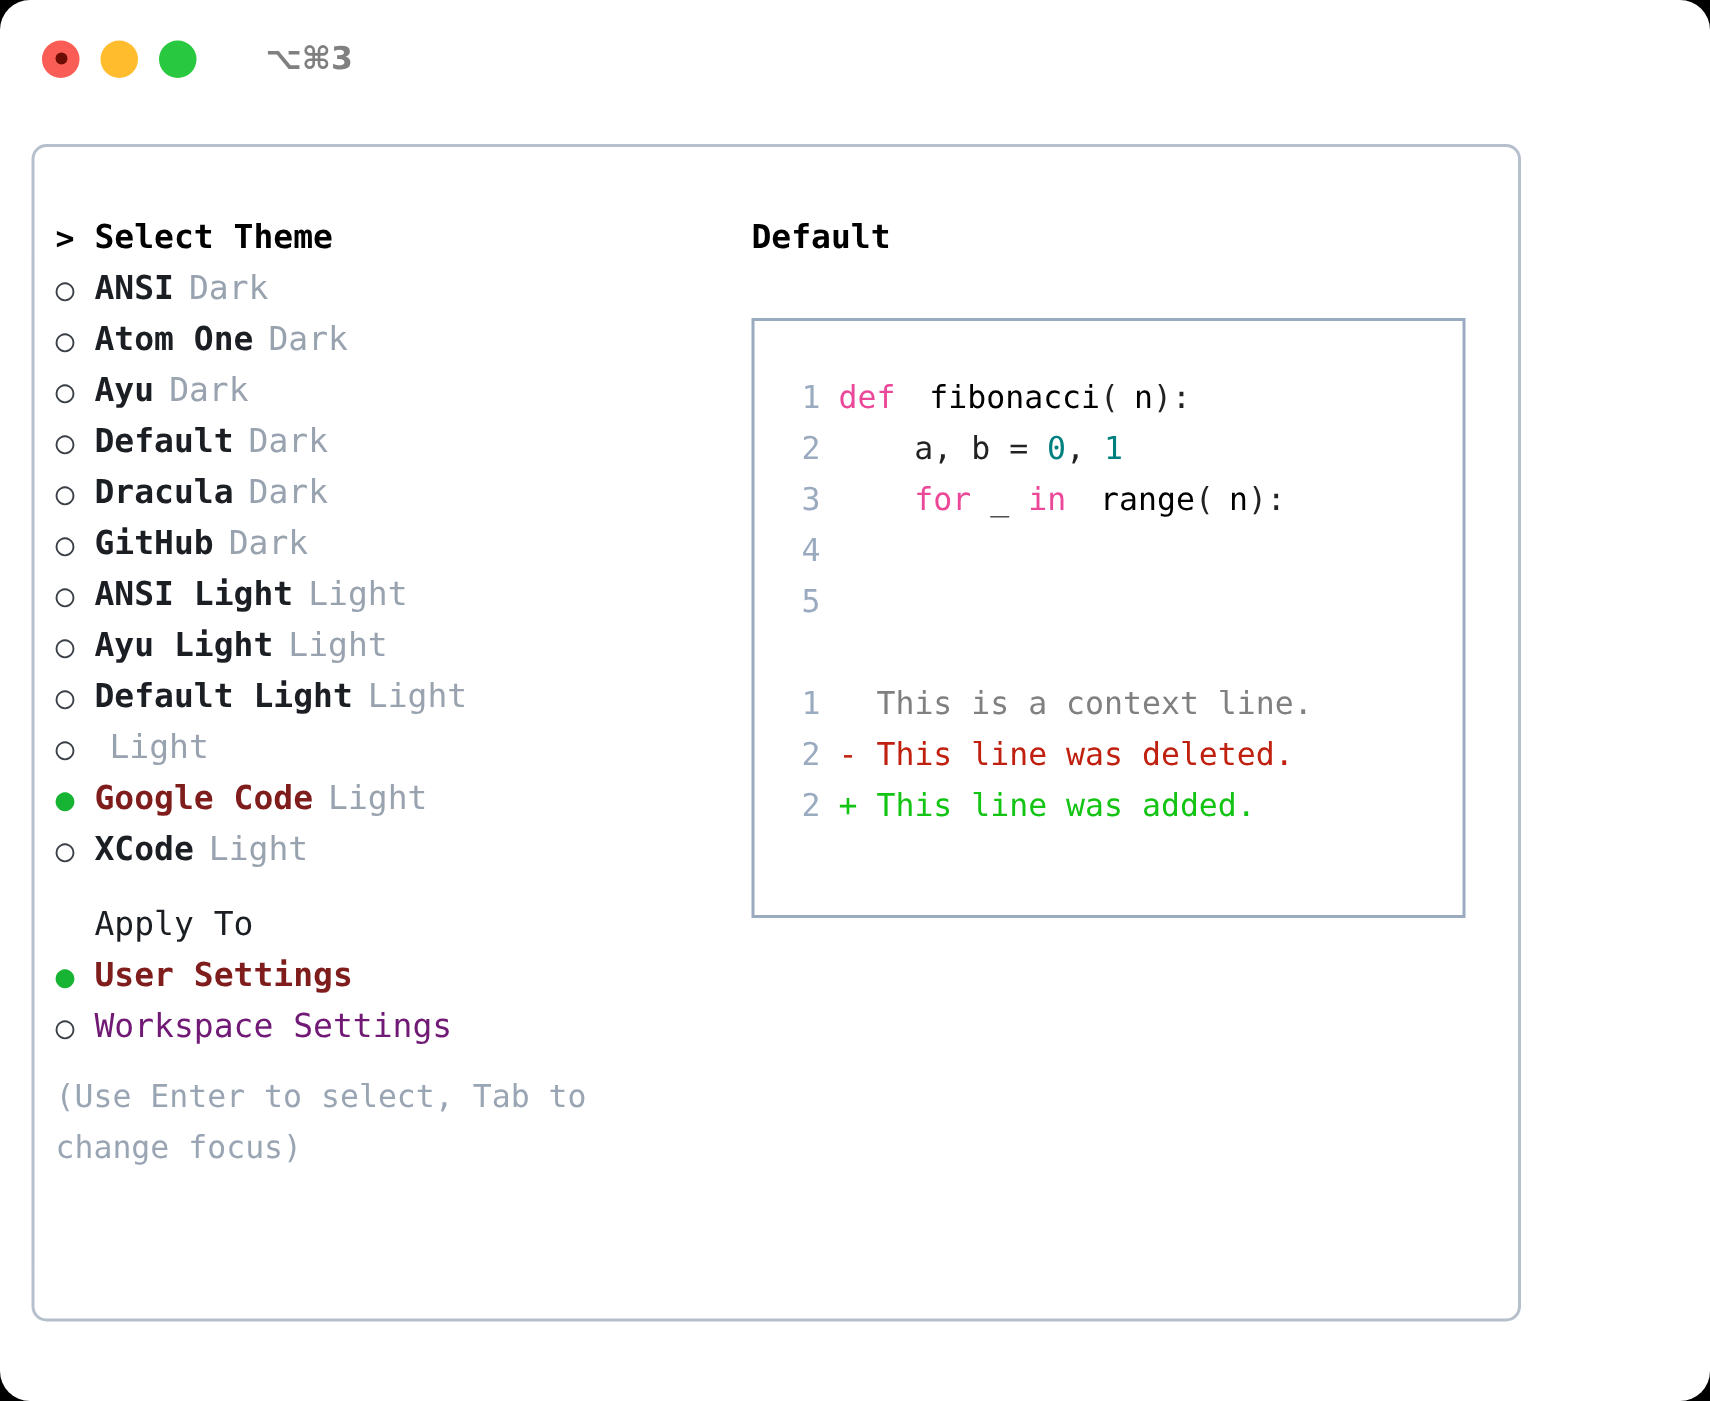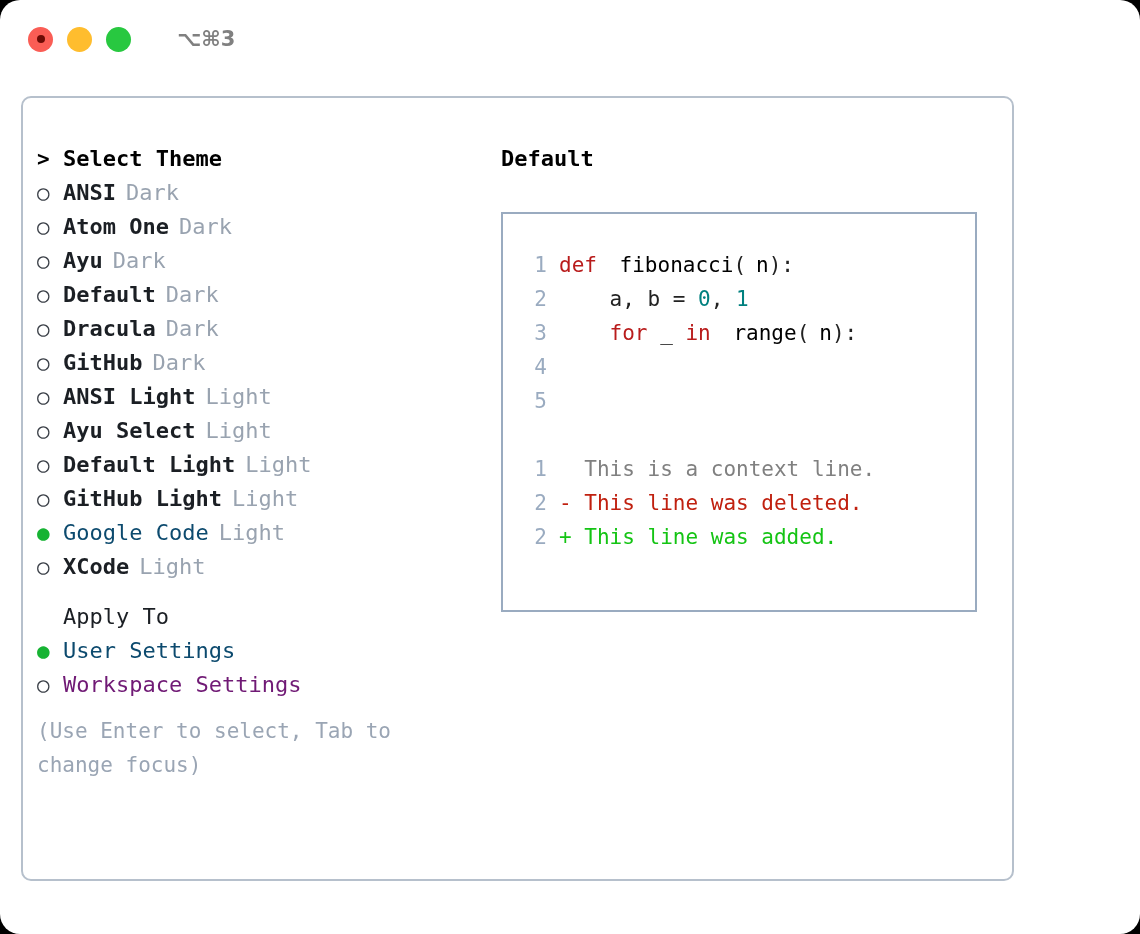--- a/index.html
+++ b/index.html
@@ -97,21 +97,21 @@
     width: 26px;
     flex: 0 0 26px;
     color: #3b4048;
     font-size: 21px;
   }
   .marker.sel { color: #17b333; }
   .label {
     color: #1b1f24;
     font-weight: bold;
   }
-  .label.selected { color: #0c4a6e; font-weight: normal; text-align: center; }
+  .label.selected { color: #7f1d1d; font-weight: bold; text-align: center; }
   .label.plain { font-weight: normal; color: #701a75; }
   .cat {
     color: #99a3b0;
     font-weight: normal;
     margin-left: 10px;
   }
   #header-row .marker { font-weight: bold; color: #000; }
   #header-row .label { color: #000; font-weight: bold; }
 
   .spacer-sm { height: 16px; }
@@ -166,21 +166,21 @@
   }
   .ln {
     display: inline-block;
     width: 26px;
     flex: 0 0 26px;
     text-align: right;
     color: #9aabc0;
     margin-right: 12px;
   }
   .code { color: #222222; }
-  .kw   { color: #b91c1c; }
+  .kw   { color: #ec4899; }
   .fn   { color: #000000; margin-left: 10px; }
   .var  { color: #222222; }
   .num  { color: #00807f; }
   .punc { color: #222222; }
 
   .blank-line { height: 34px; }
   .diff-ctx  { color: #808080; }
   .diff-del  { color: #c0200f; }
   .diff-add  { color: #14c414; }
 </style>
@@ -210,23 +210,23 @@
       </div>
 
       <div id="theme-rows">
           <div class="row"><span class="marker">○</span><span class="label">ANSI</span><span class="cat">Dark</span></div>
           <div class="row"><span class="marker">○</span><span class="label">Atom One</span><span class="cat">Dark</span></div>
           <div class="row"><span class="marker">○</span><span class="label">Ayu</span><span class="cat">Dark</span></div>
           <div class="row"><span class="marker">○</span><span class="label">Default</span><span class="cat">Dark</span></div>
           <div class="row"><span class="marker">○</span><span class="label">Dracula</span><span class="cat">Dark</span></div>
           <div class="row"><span class="marker">○</span><span class="label">GitHub</span><span class="cat">Dark</span></div>
           <div class="row"><span class="marker">○</span><span class="label">ANSI Light</span><span class="cat">Light</span></div>
-          <div class="row"><span class="marker">○</span><span class="label">Ayu Select</span><span class="cat">Light</span></div>
+          <div class="row"><span class="marker">○</span><span class="label">Ayu Light</span><span class="cat">Light</span></div>
           <div class="row"><span class="marker">○</span><span class="label">Default Light</span><span class="cat">Light</span></div>
-          <div class="row"><span class="marker">○</span><span class="label">GitHub Light</span><span class="cat">Light</span></div>
+          <div class="row"><span class="marker">○</span><span class="cat">Light</span></div>
           <div class="row"><span class="marker sel">●</span><span class="label selected">Google Code</span><span class="cat">Light</span></div>
           <div class="row"><span class="marker">○</span><span class="label">XCode</span><span class="cat">Light</span></div>
         </div>
 
       <div class="spacer-sm"></div>
 
       <div id="apply-title">Apply To</div>
 
       <div id="apply-rows">
           <div class="row"><span class="marker sel">●</span><span class="label selected">User Settings</span></div>

